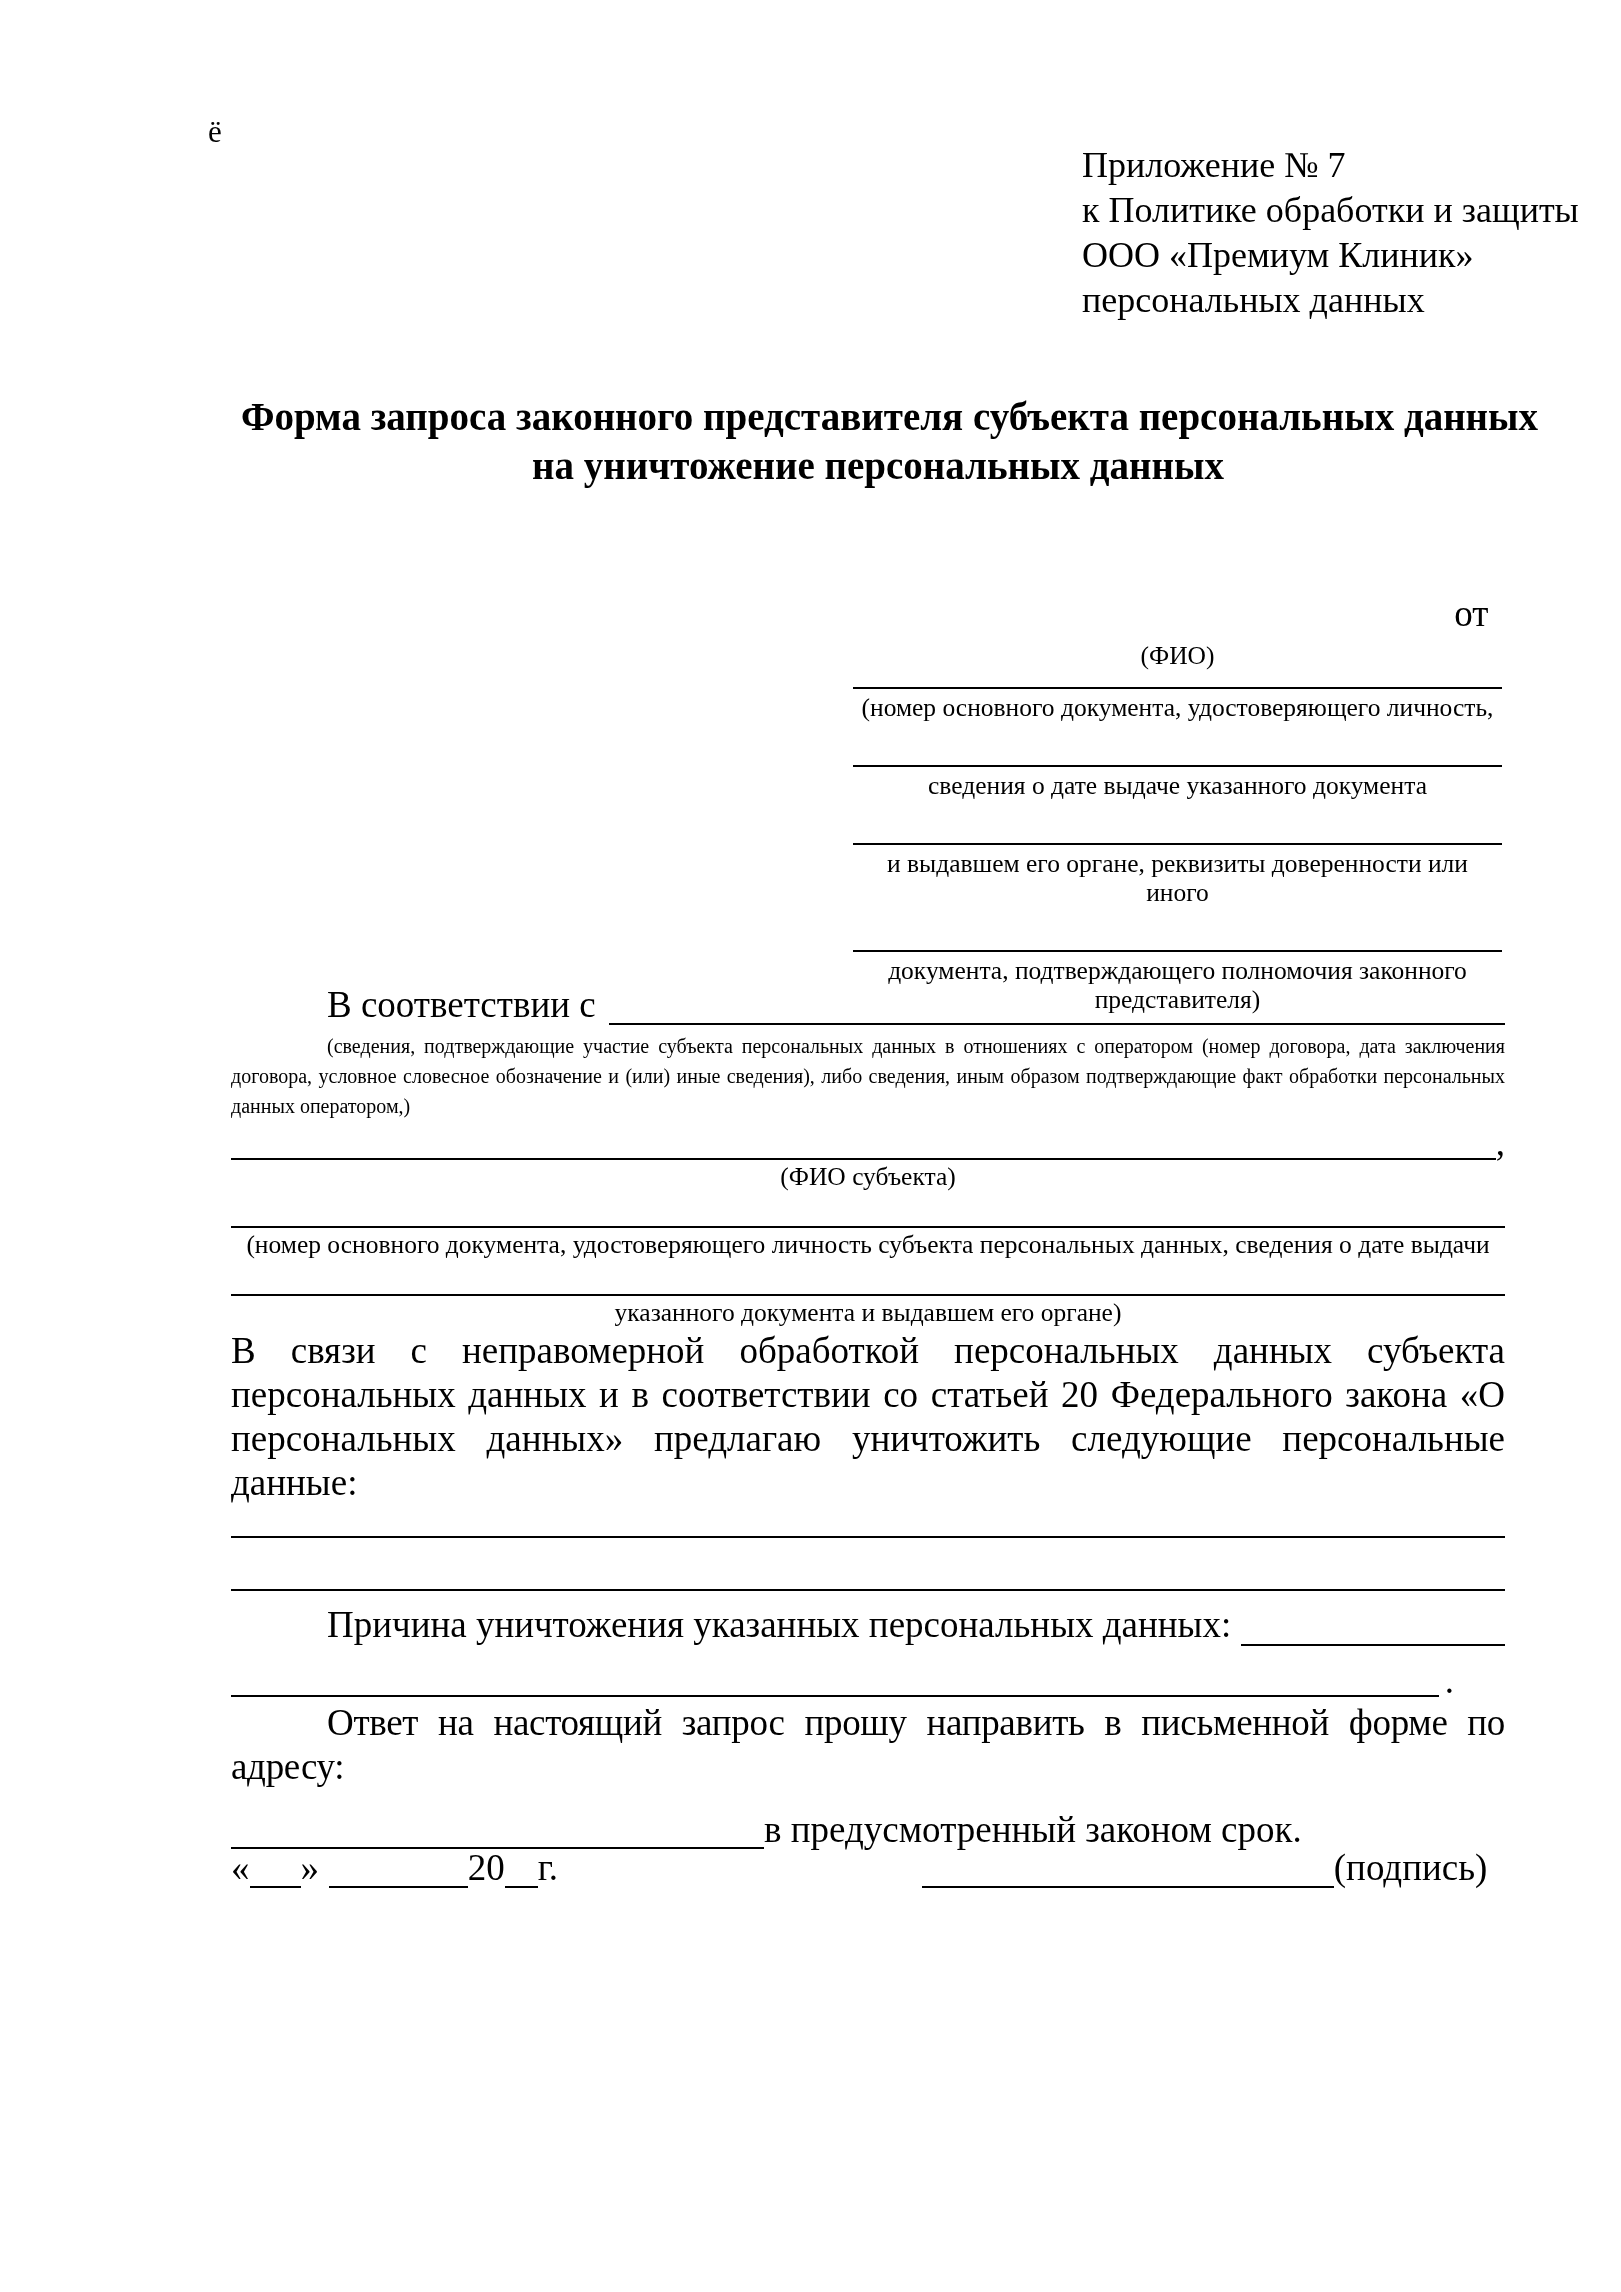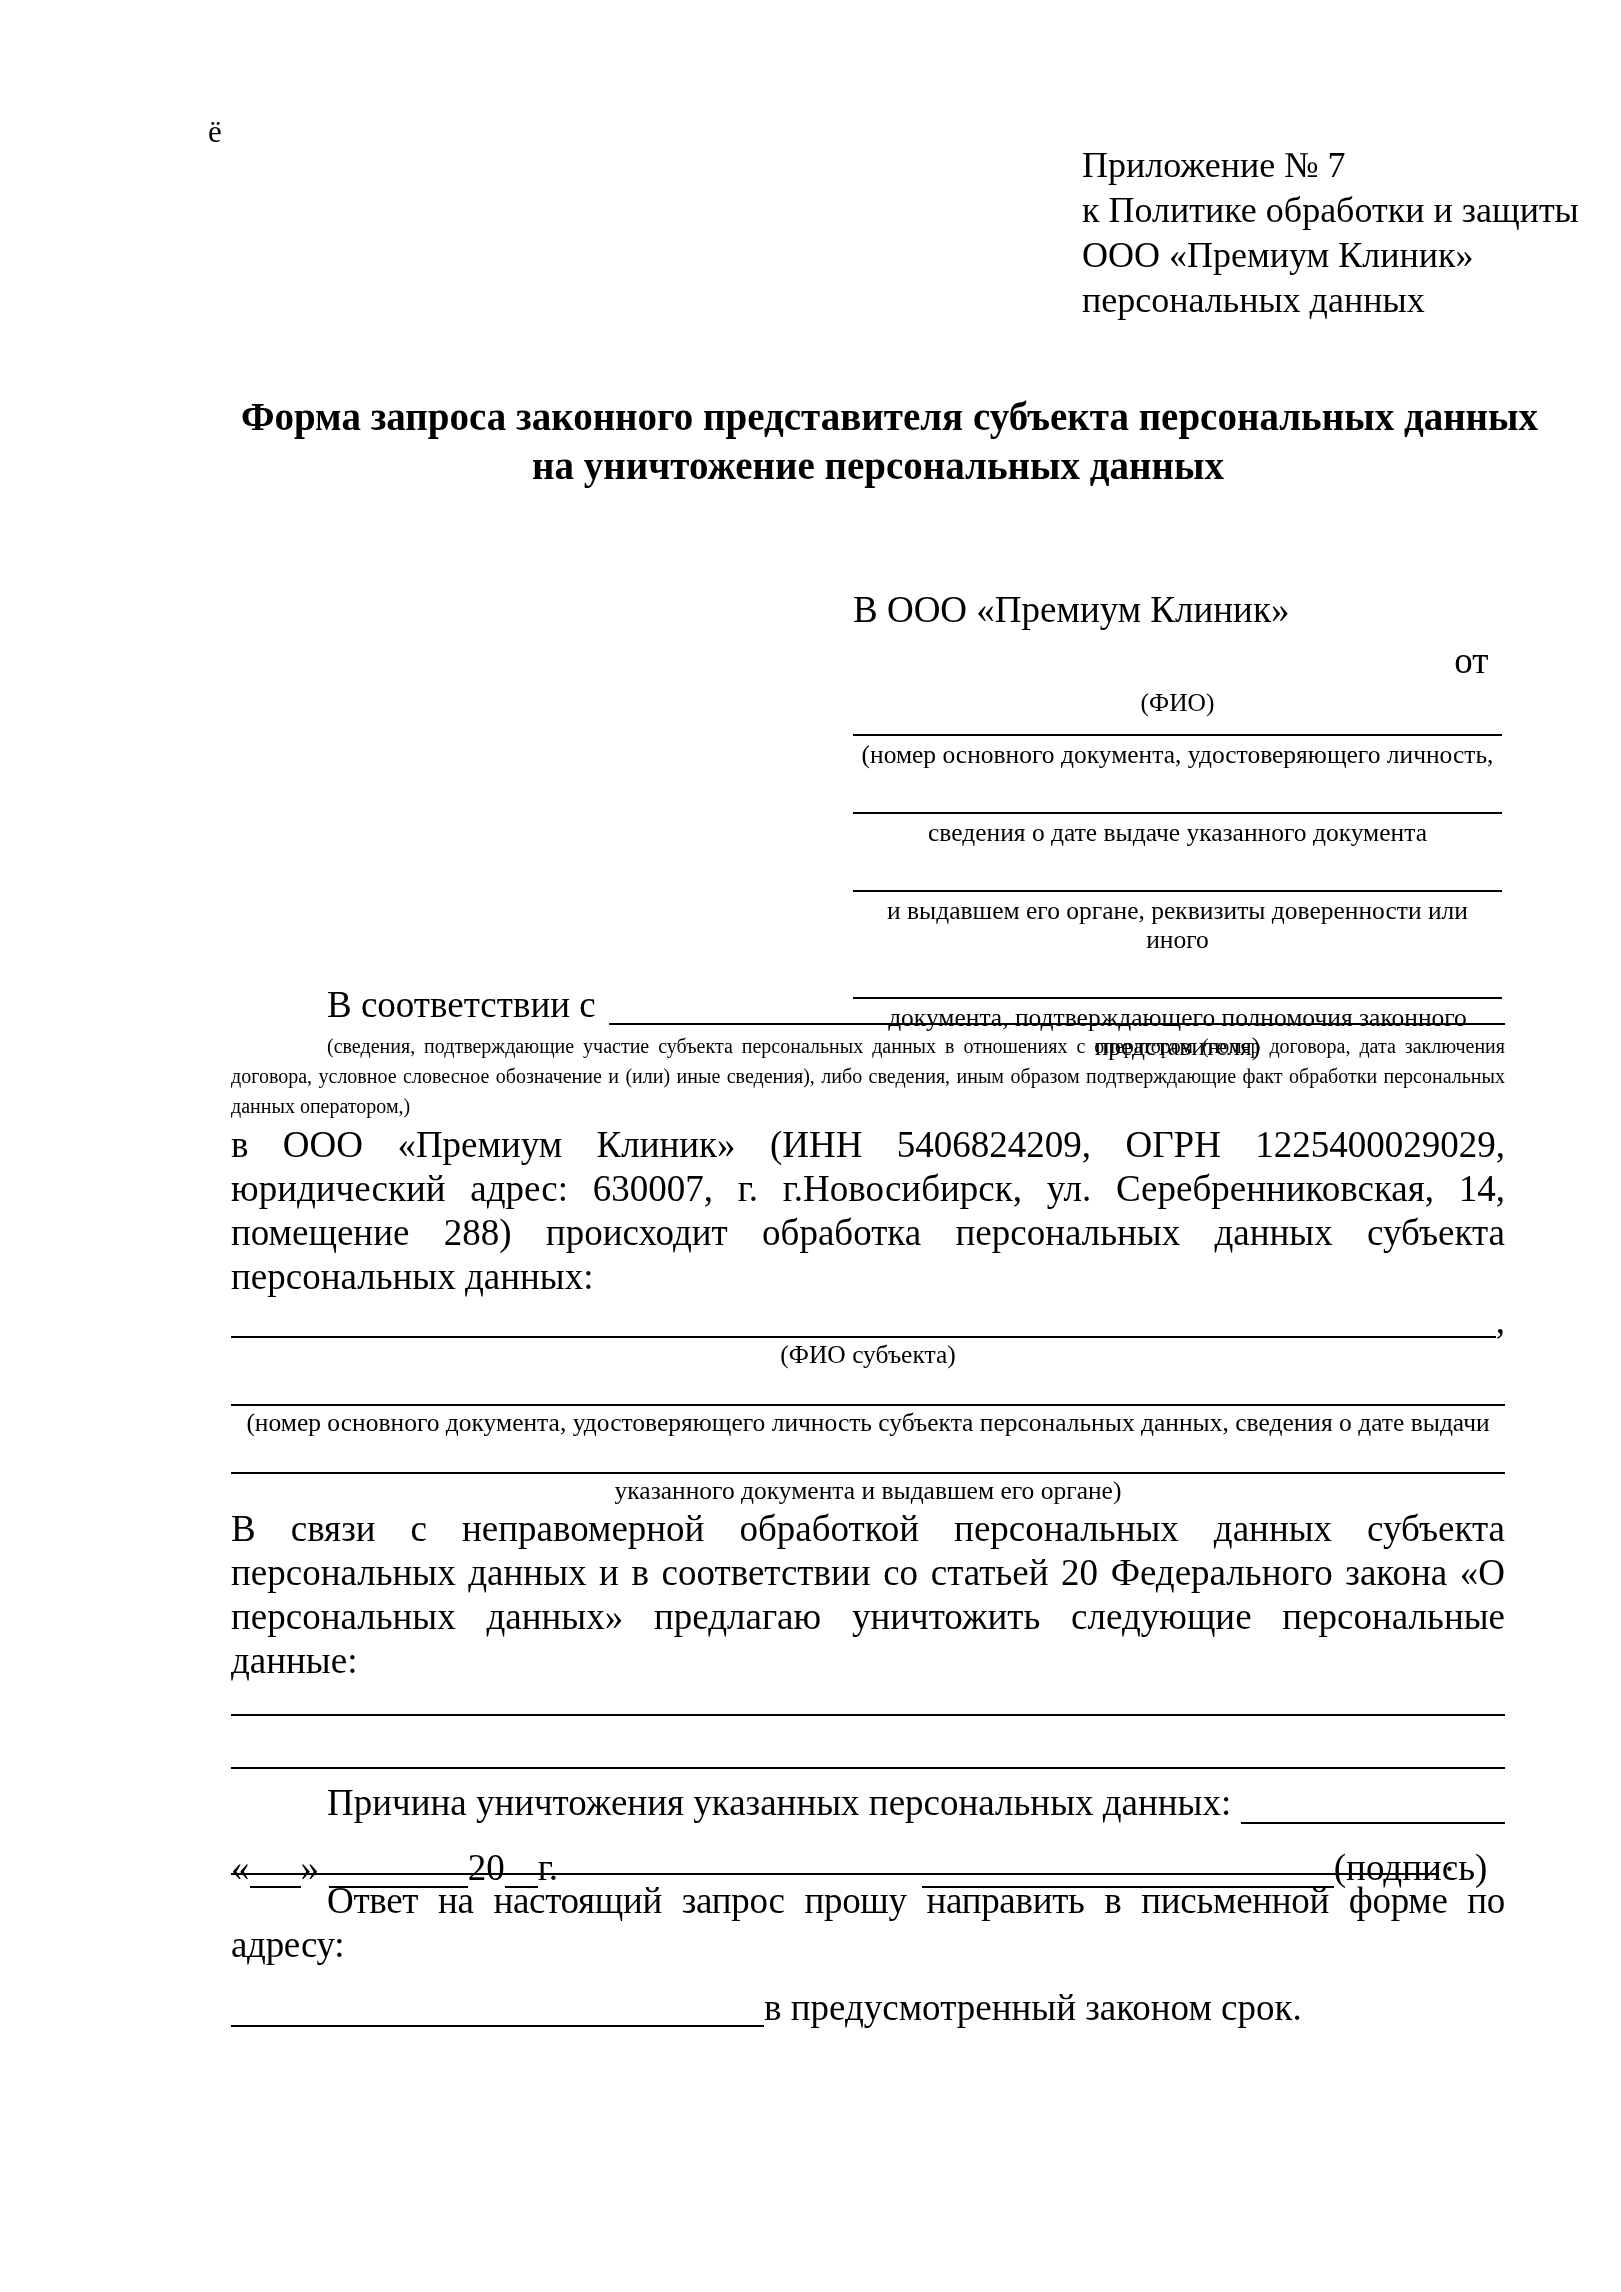--- a/index.html
+++ b/index.html
@@ -74,21 +74,20 @@
     <div>ООО «Премиум Клиник»</div>
     <div>персональных данных</div>
   </div>
 
   <div class="form-title">
     <div>Форма запроса законного представителя субъекта персональных данных</div>
     <div>на уничтожение персональных данных</div>
   </div>
 
   <div class="addressee">
-    <div class="addr-to">В ООО «Премиум Клиник»</div>
     <div class="from-row">
       <span class="lbl">от</span>
       <span class="grow"></span>
     </div>
     <div class="cap">(ФИО)</div>
 
     <div class="uline first"></div>
     <div class="cap">(номер основного документа, удостоверяющего личность,</div>
 
     <div class="uline"></div>
@@ -102,21 +101,20 @@
   </div>
 
   <div class="main">
 
     <div class="accord-row">
       <span class="lbl">В соответствии с</span>
       <span class="grow"></span>
     </div>
     <div class="small-par">(сведения, подтверждающие участие субъекта персональных данных в отношениях с оператором (номер договора, дата заключения договора, условное словесное обозначение и (или) иные сведения), либо сведения, иным образом подтверждающие факт обработки персональных данных оператором,)</div>
 
-    <div class="par">в ООО «Премиум Клиник» (ИНН 5406824209, ОГРН 1225400029029, юридический адрес: 630007, г. г.Новосибирск, ул. Серебренниковская, 14, помещение 288) происходит обработка персональных данных субъекта персональных данных:</div>
 
     <div class="fill-row">
       <span class="grow"></span>
       <span class="tail">,</span>
     </div>
     <div class="cap">(ФИО субъекта)</div>
 
     <div class="uline gap"></div>
     <div class="cap">(номер основного документа, удостоверяющего личность субъекта персональных данных, сведения о дате выдачи</div>
 

